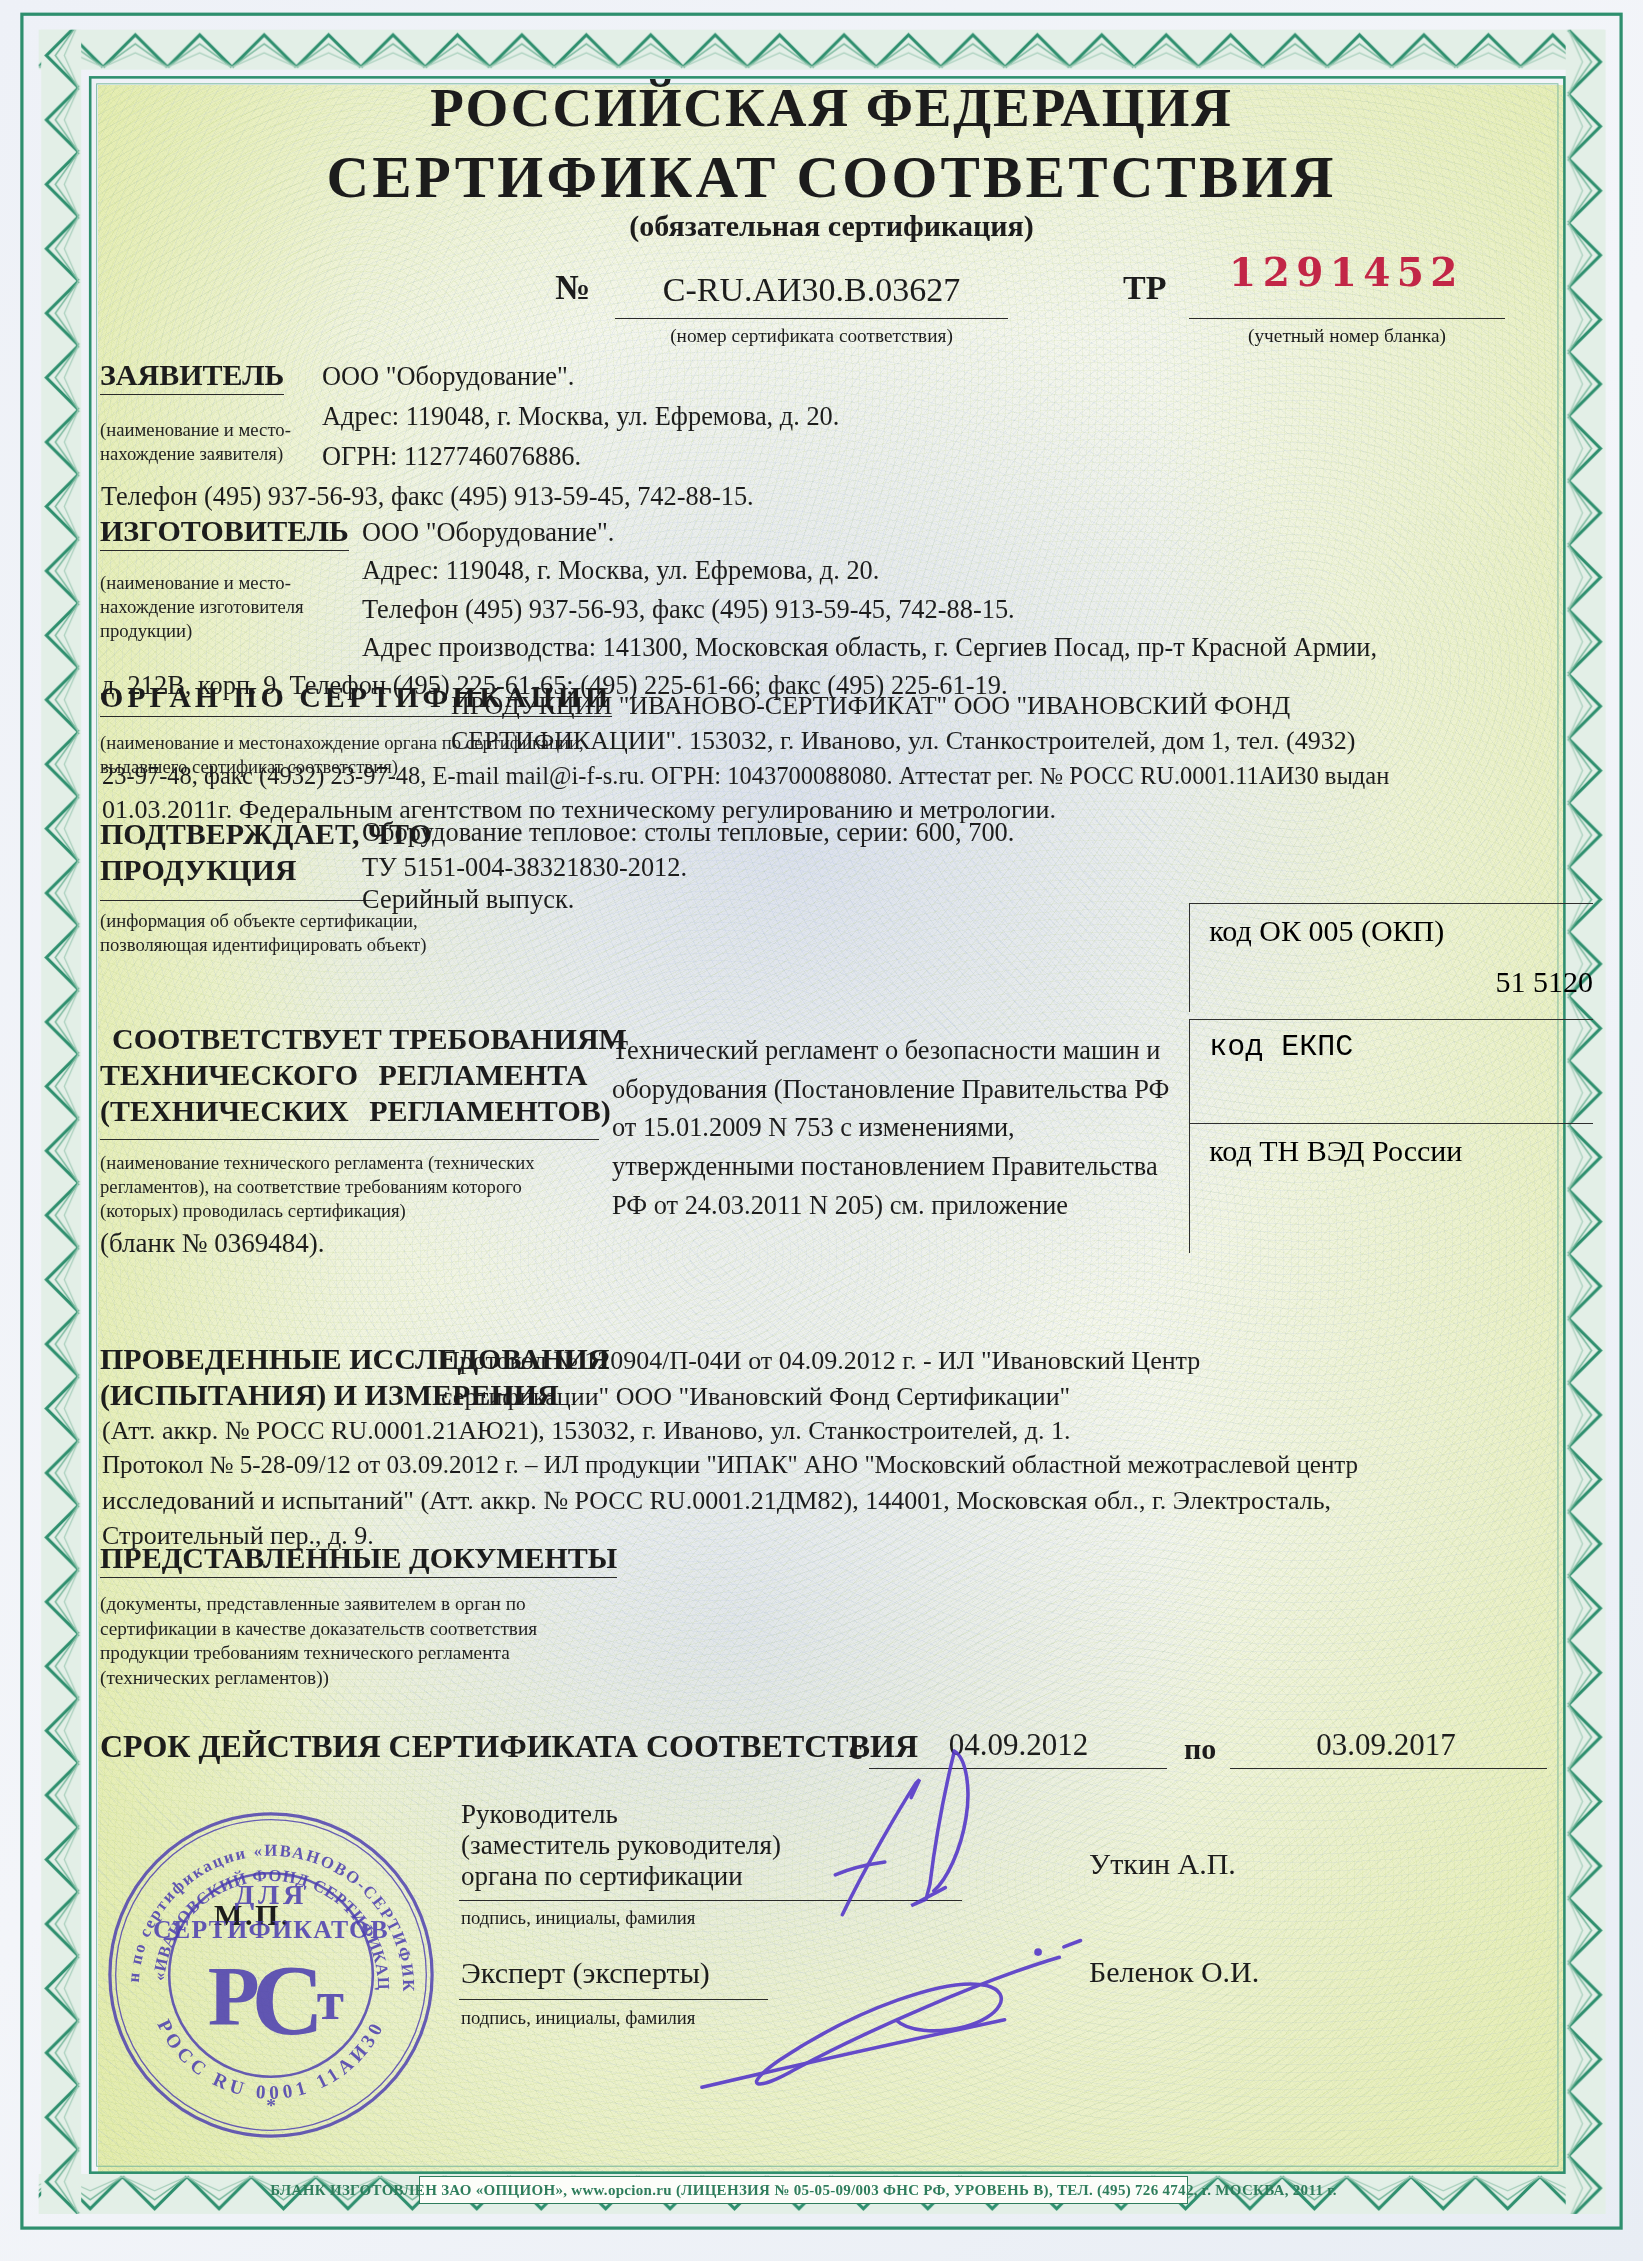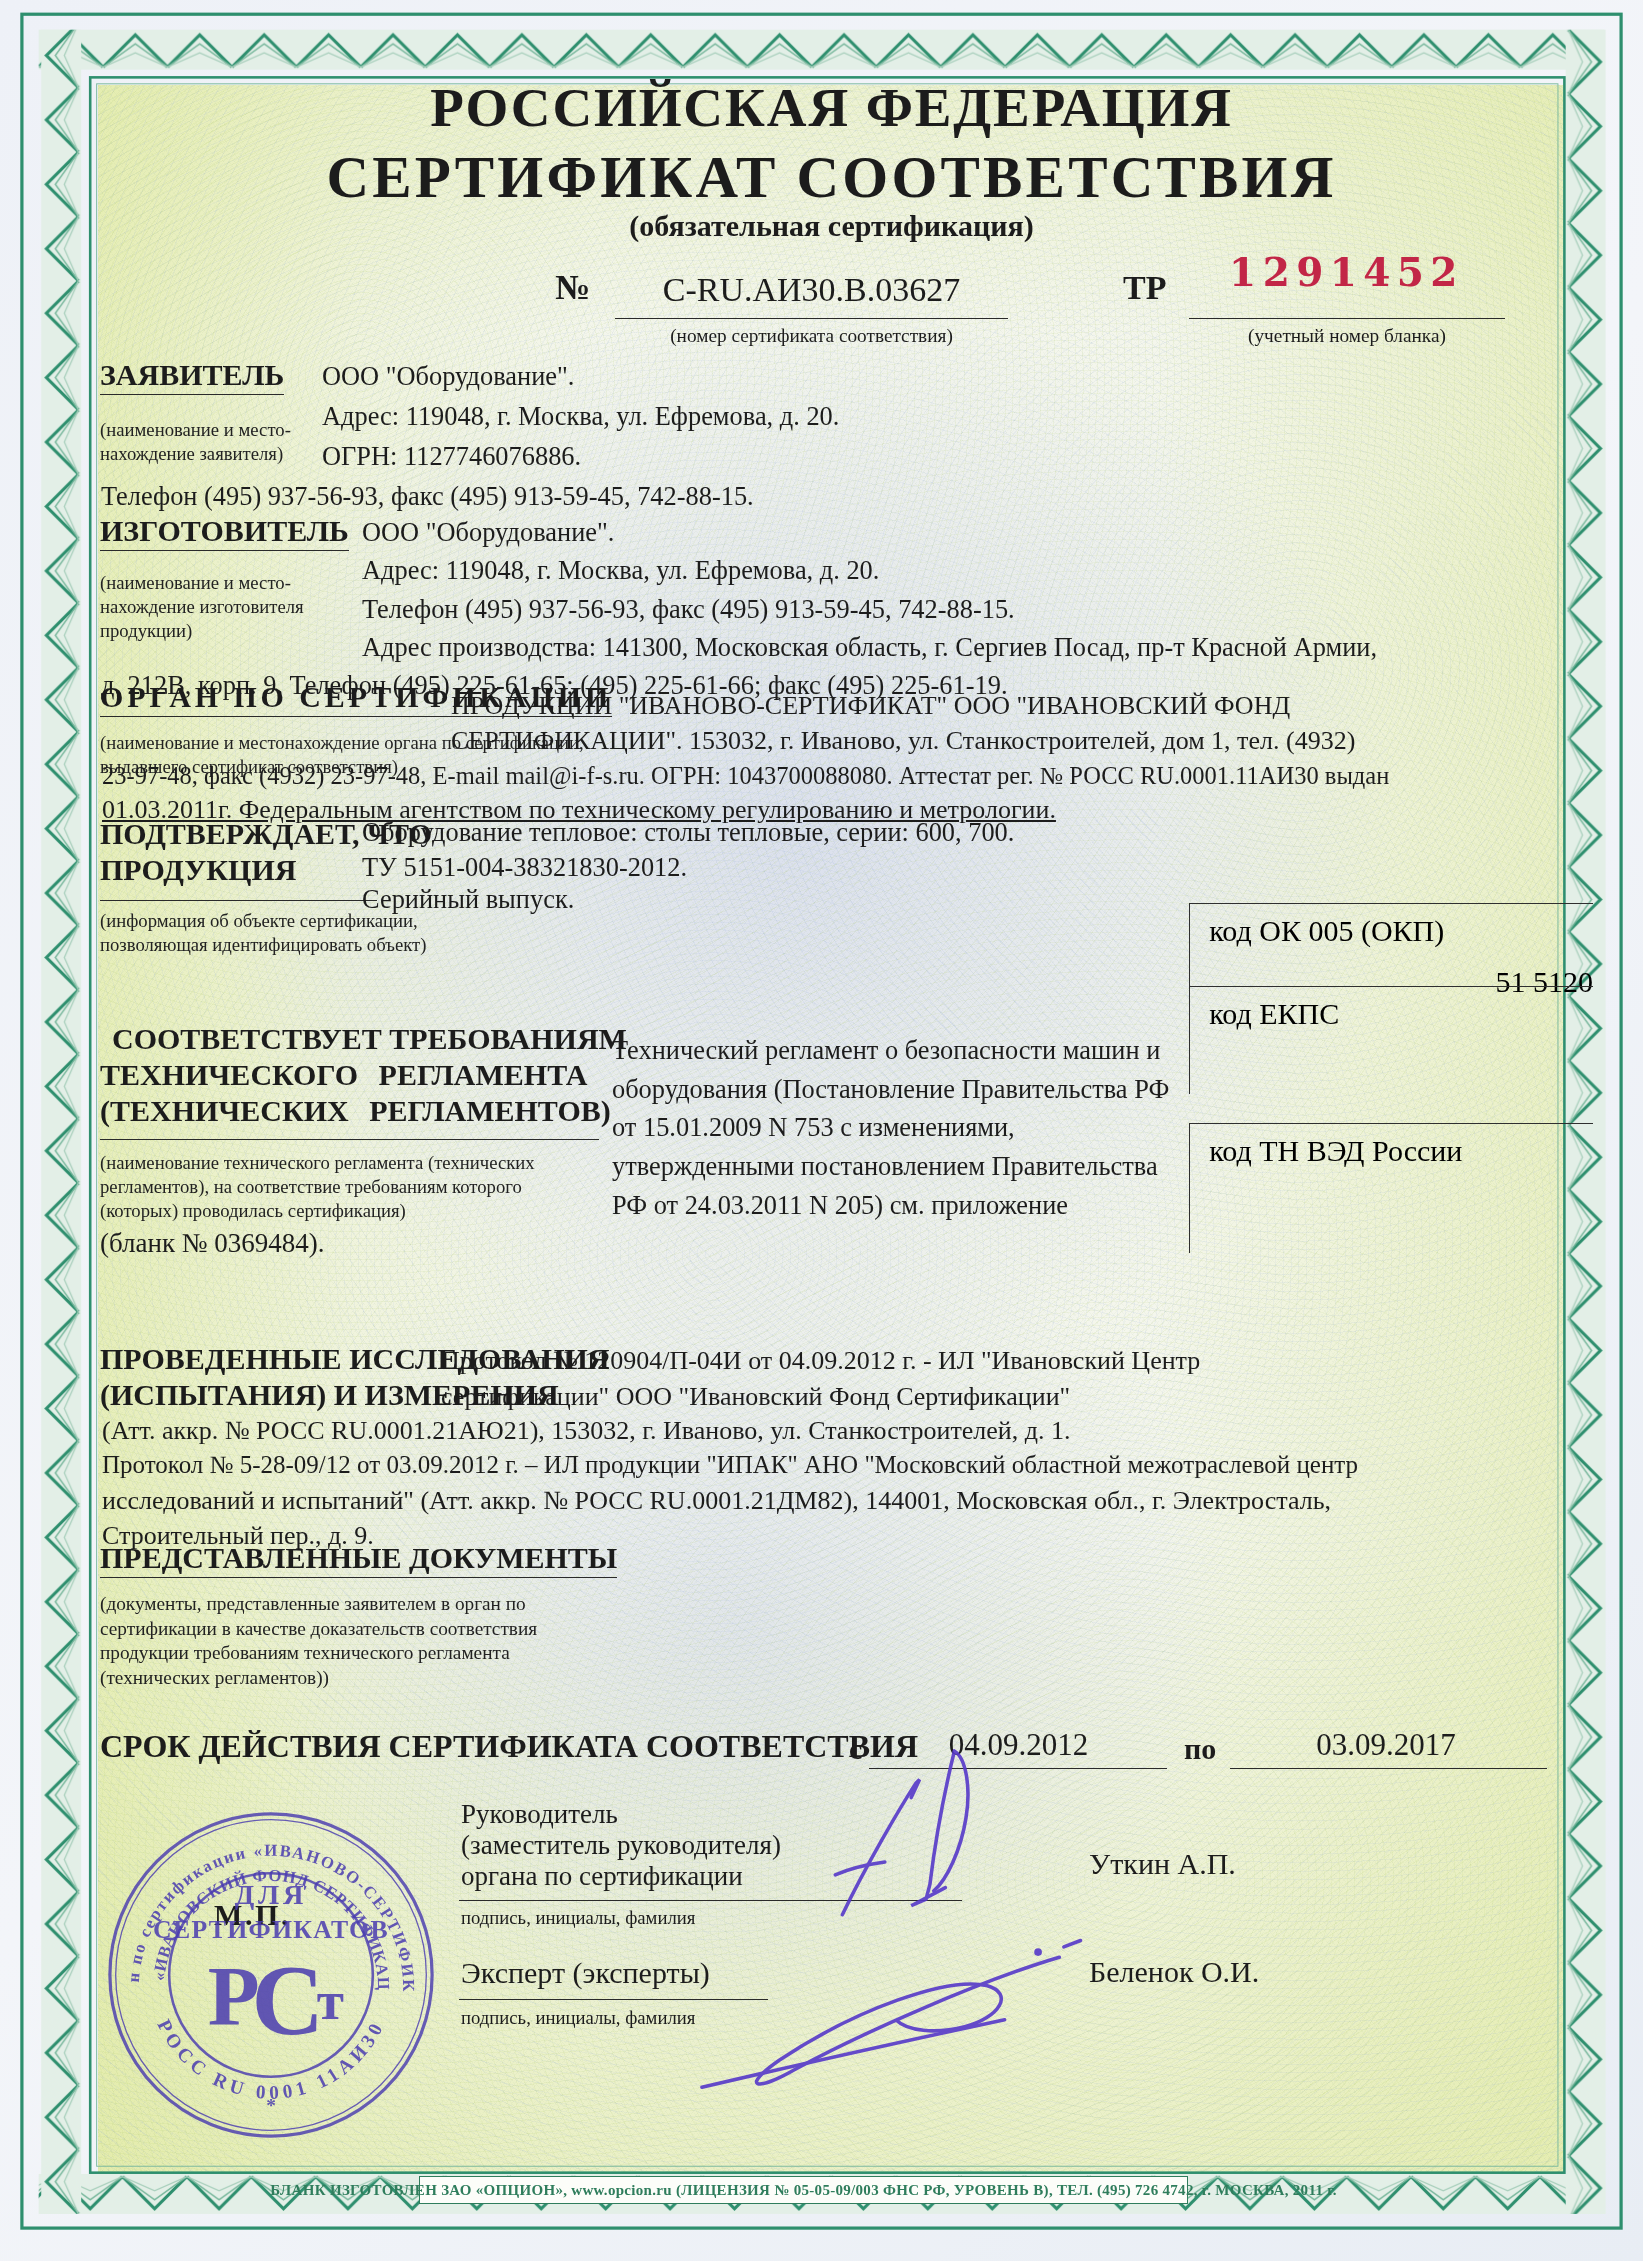--- a/index.html
+++ b/index.html
@@ -109,38 +109,38 @@
   <div class="t body41" style="left:101px;top:670px;">д. 212В, корп. 9. Телефон (495) 225-61-65; (495) 225-61-66; факс (495) 225-61-19.</div>
 
   <div class="t" style="left:100px;top:680px;font-size:30px;font-weight:bold;letter-spacing:3.9px;"><span class="hu">ОРГАН  ПО  СЕРТИФИКАЦИИ</span></div>
   <div class="t cap" style="left:100px;top:731px;">
     <div>(наименование и местонахождение органа по сертификации,</div>
     <div>выдавшего сертификат соответствия)</div>
   </div>
   <div class="t body40" style="left:451px;top:691px;">ПРОДУКЦИИ "ИВАНОВО-СЕРТИФИКАТ" ООО "ИВАНОВСКИЙ ФОНД</div>
   <div class="t body40" style="left:451px;top:726px;">СЕРТИФИКАЦИИ". 153032, г. Иваново, ул. Станкостроителей, дом 1, тел. (4932)</div>
   <div class="t" style="left:102px;top:762px;font-size:24.5px;">23-97-48, факс (4932) 23-97-48, E-mail mail@i-f-s.ru. ОГРН: 1043700088080. Аттестат рег. № РОСС RU.0001.11АИ30 выдан</div>
-  <div class="t body40" style="left:102px;top:795px;text-decoration:underline;">01.03.2011г. Федеральным агентством по техническому регулированию и метрологии.</div>
+  <div class="t body40" style="left:102px;top:795px;">01.03.2011г. Федеральным агентством по техническому регулированию и метрологии.</div>
 
   <div class="t h46" style="left:100px;top:817px;">ПОДТВЕРЖДАЕТ, ЧТО</div>
   <div class="t h46" style="left:100px;top:853px;">ПРОДУКЦИЯ</div>
   <div class="u" style="left:100px;top:900px;width:277px;"></div>
   <div class="t cap" style="left:100px;top:909px;">
     <div>(информация об объекте сертификации,</div>
     <div>позволяющая идентифицировать объект)</div>
   </div>
   <div class="t body41" style="left:362px;top:817px;">Оборудование тепловое: столы тепловые, серии: 600, 700.</div>
   <div class="t body41" style="left:362px;top:852px;">ТУ 5151-004-38321830-2012.</div>
   <div class="t body41" style="left:362px;top:884px;">Серийный выпуск.</div>
 
   <div class="codebox" style="left:1189px;top:903px;width:403px;height:108px;">
     <div class="cl">код ОК 005 (ОКП)</div>
     <div class="cv">51 5120</div>
   </div>
-  <div class="codebox" style="left:1189px;top:986px;width:403px;height:107px;">
+  <div class="codebox" style="left:1189px;top:1019px;width:403px;height:107px;font-family:Liberation Mono, monospace;">
     <div class="cl">код ЕКПС</div>
   </div>
   <div class="codebox" style="left:1189px;top:1123px;width:403px;height:129px;">
     <div class="cl">код ТН ВЭД России</div>
   </div>
 
   <div class="t h46" style="left:112px;top:1022px;">СООТВЕТСТВУЕТ ТРЕБОВАНИЯМ</div>
   <div class="t h46 wsp" style="left:100px;top:1058px;">ТЕХНИЧЕСКОГО  РЕГЛАМЕНТА</div>
   <div class="t h46 wsp" style="left:100px;top:1094px;">(ТЕХНИЧЕСКИХ  РЕГЛАМЕНТОВ)</div>
   <div class="u" style="left:100px;top:1139px;width:499px;border-top-width:1.3px;"></div>

